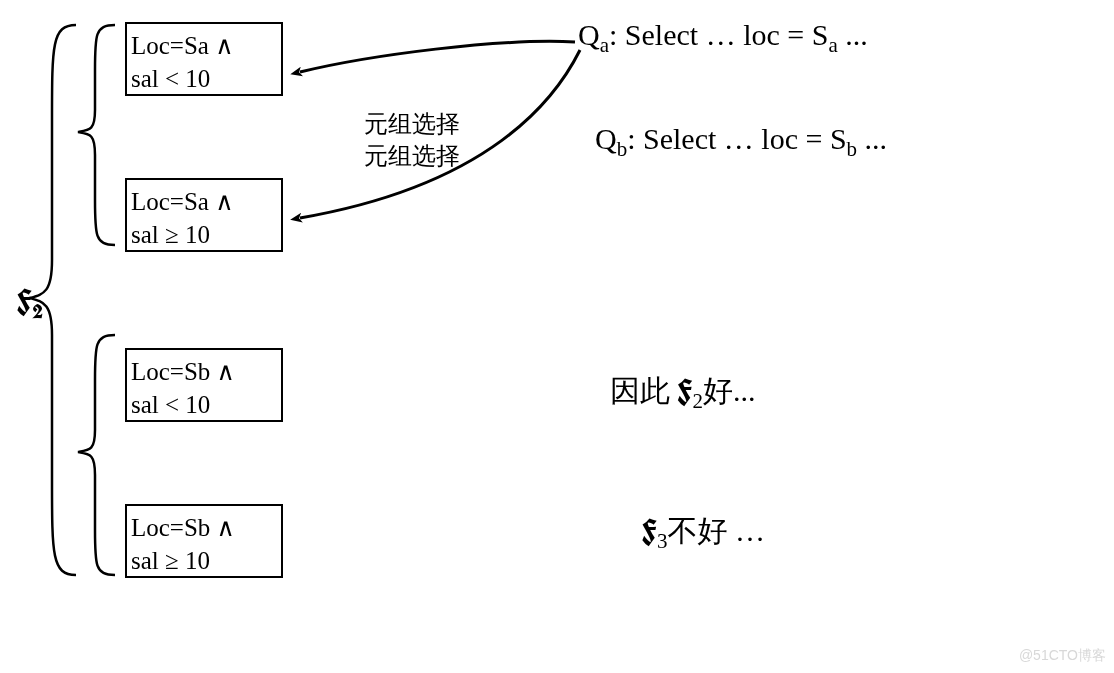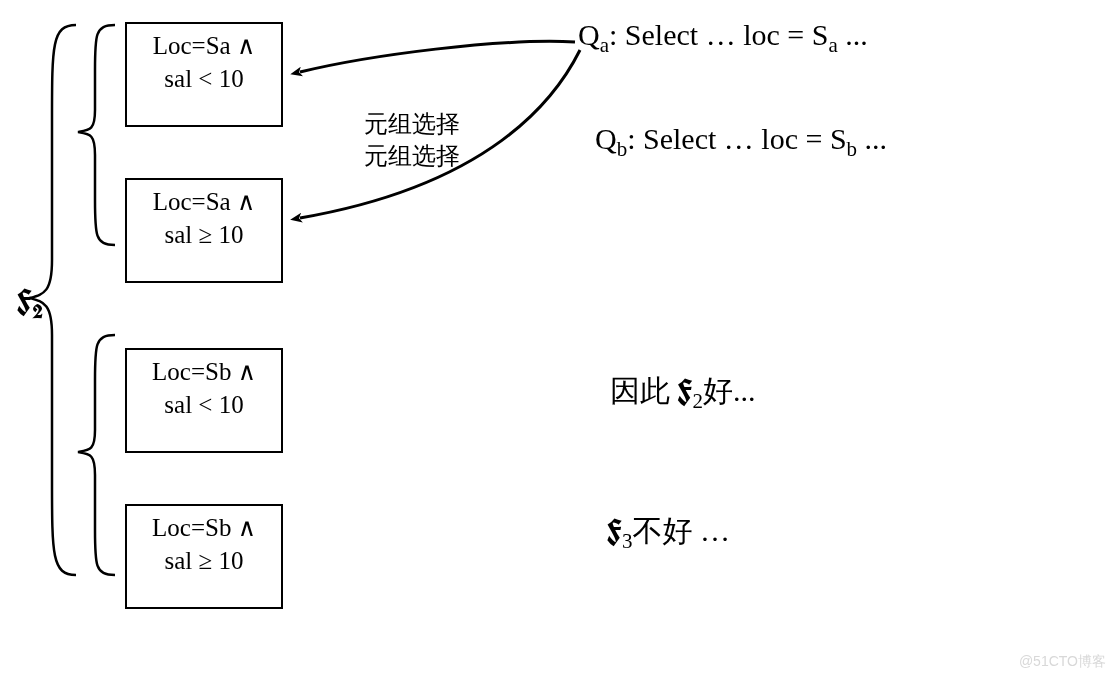--- a/index.html
+++ b/index.html
@@ -16,26 +16,26 @@
   svg.canvas {
     position: absolute;
     left: 0; top: 0;
     width: 1114px; height: 673px;
     pointer-events: none;
   }
   .box {
     position: absolute;
     border: 2px solid #000;
     background: #fff;
-    text-align: center;
+    text-align: left;
     padding: 6px 4px;
     box-sizing: border-box;
     line-height: 1.3;
     width: 158px;
-    height: 105px;
+    height: 74px;
     font-size: 25px;
   }
   .box .line2 { display:block; }
   .text {
     position: absolute;
     font-size: 29px;
     white-space: nowrap;
   }
   .note {
     position: absolute;
@@ -52,21 +52,21 @@
     margin-left: 15px;
   }
   .big {
     font-size: 30px;
     text-align: center;
   }
   sub { font-size: 0.7em; }
   .watermark {
     position: absolute;
     right: 8px;
-    bottom: 2px;
+    bottom: 8px;
     color: #d8d8d8;
     font-size: 14px;
     font-family: Arial, sans-serif;
   }
 </style>
 </head>
 <body>
 
 <svg class="canvas">
   <defs>
@@ -135,17 +135,17 @@
 
 <div class="note" style="left:320px; top:108px;">
   <span>元组选择</span><br>
   <span>元组选择</span>
 </div>
 
 <div class="text big" style="left:610px; top:370px;">
   <span>因此 </span><span style="font-family:'Old English Text MT','UnifrakturCook',serif; font-weight:bold;">F</span><sub>2</sub><span>好...</span>
 </div>
 
-<div class="text big" style="left:607px; top:510px;">
+<div class="text big" style="left:642px; top:510px;">
   <span style="font-family:'Old English Text MT','UnifrakturCook',serif; font-weight:bold;">F</span><sub>3</sub><span>不好 …</span>
 </div>
 
 <div class="watermark">@51CTO博客</div>
 
 </body></html>

